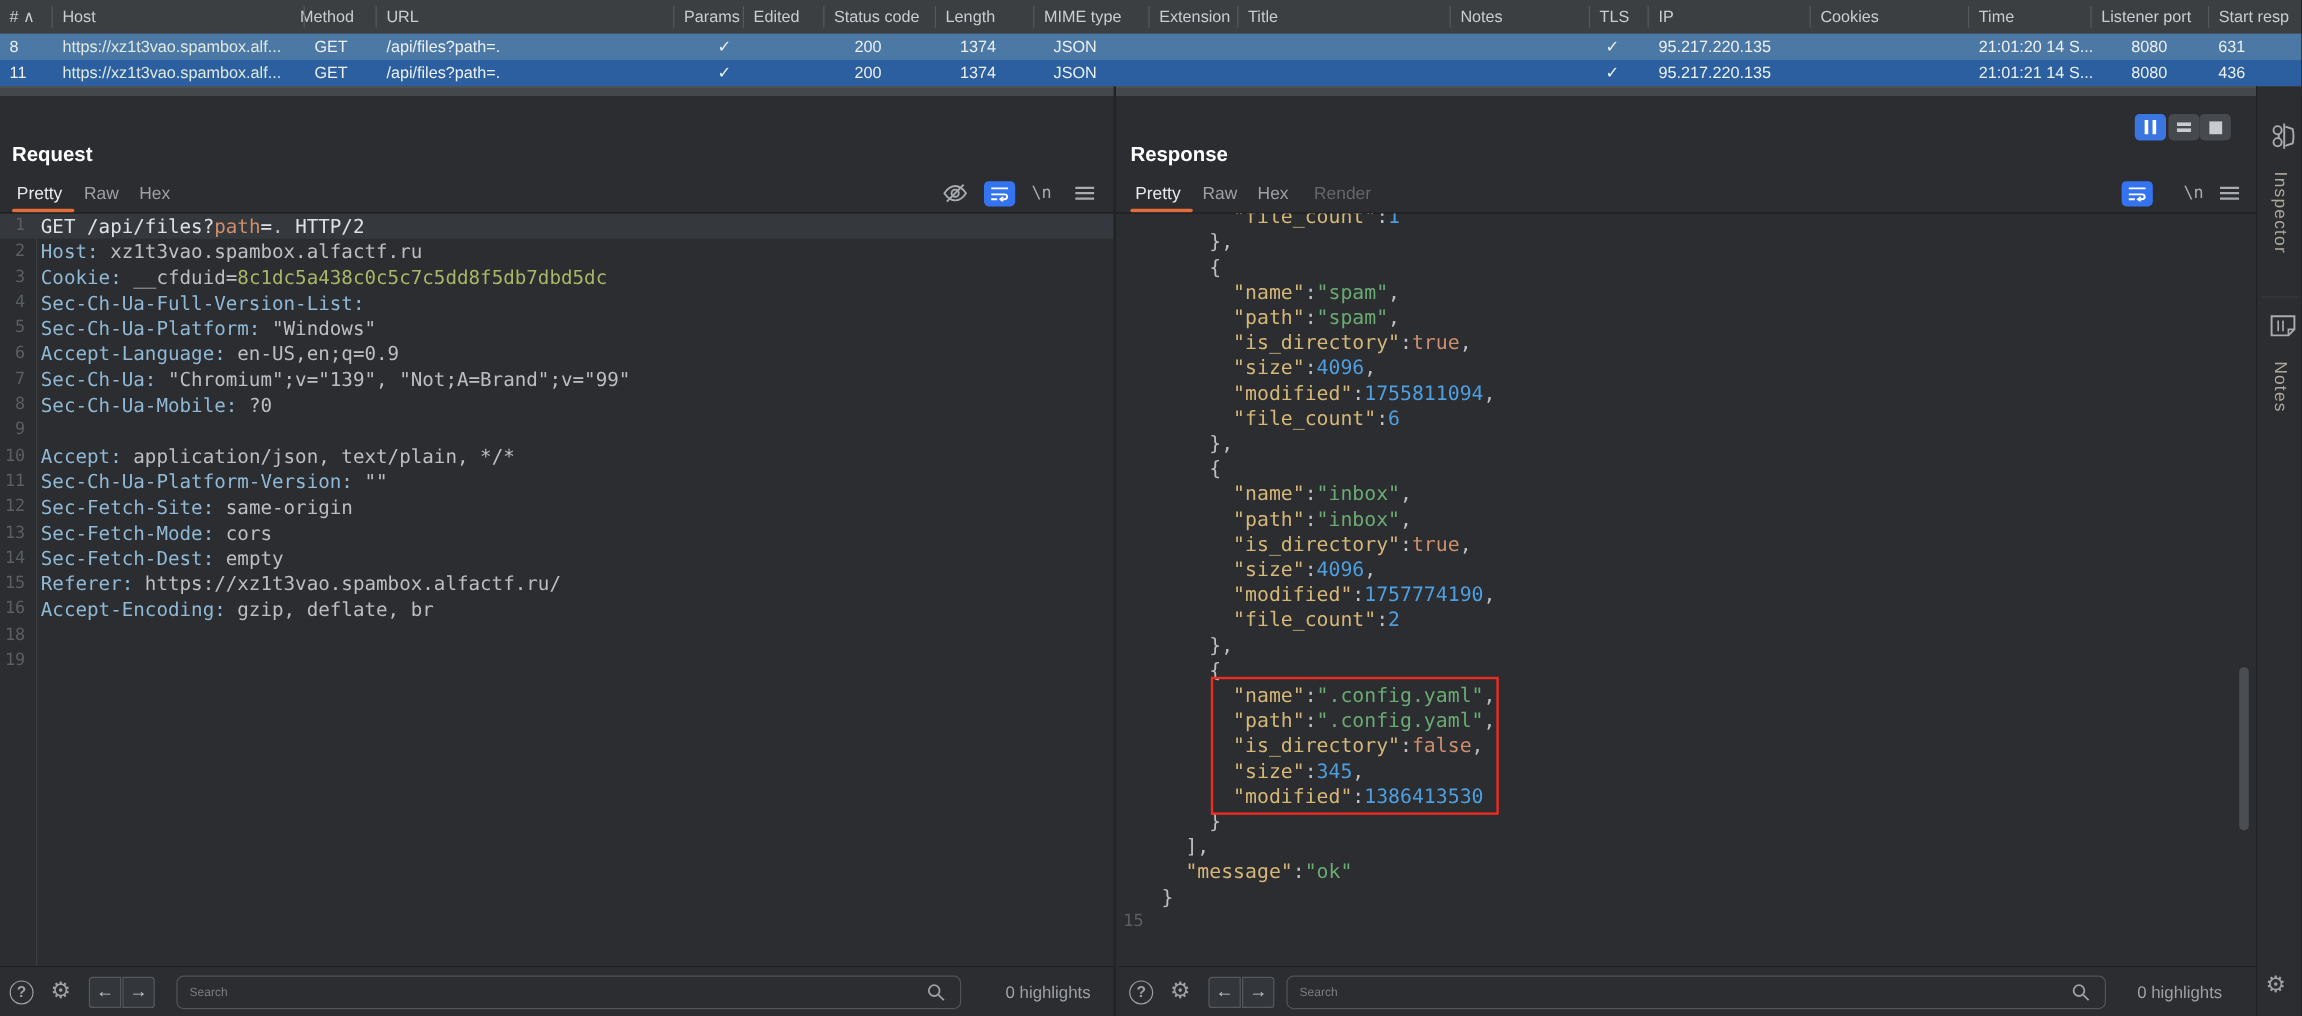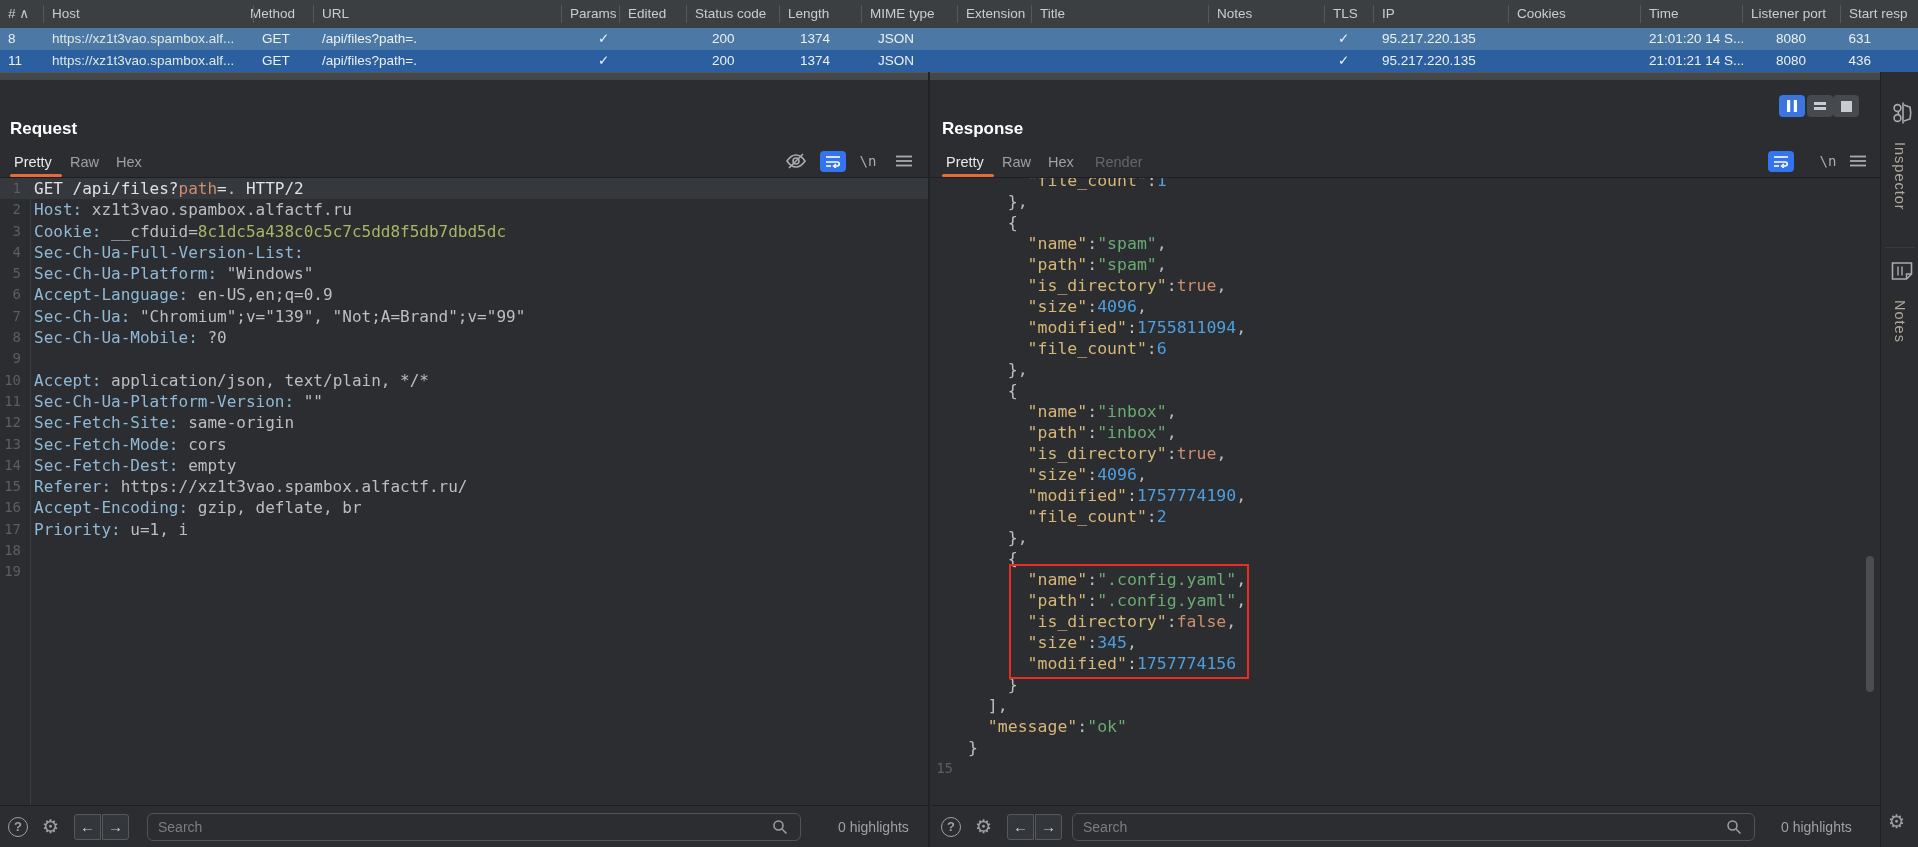--- a/index.html
+++ b/index.html
@@ -79,21 +79,21 @@
   
   .bbar { position:absolute; top:805px; height:42px; border-top:1px solid #1E1F22; background:#2B2D30; }
   .help-circle { position:absolute; top:11px; width:20px; height:20px; border:1.5px solid #9DA1A6; border-radius:50%;
                  color:#9DA1A6; font-size:13px; font-weight:bold; text-align:center; line-height:18px; }
   .gear { position:absolute; top:9px; font-size:19px; color:#9DA1A6; line-height:24px; }
   .navbtn { position:absolute; top:8px; width:27px; height:26px; background:#33363A; border:1px solid #55595E;
             color:#C8CBD0; font-size:15px; text-align:center; line-height:24px; }
   .navbtn.left  { border-radius:3px 0 0 3px; }
   .navbtn.right { border-radius:0 3px 3px 0; }
   .searchbox { position:absolute; top:7px; height:28px; background:#2B2D30; border:1px solid #50545A; border-radius:6px;
-               color:#D0D3D6; font-size:14px; padding:0 32px 0 10px; outline:none; font-family:"Liberation Sans", sans-serif; }
+               color:#D0D3D6; font-size:10px; padding:0 32px 0 10px; outline:none; font-family:"Liberation Sans", sans-serif; }
   .searchbox::placeholder { color:#7A7E84; }
   .mag { position:absolute; top:13px; }
   .hl-count { position:absolute; top:13px; font-size:14px; color:#9DA1A6; white-space:nowrap; }
 </style>
 </head>
 <body>
 
 <div id="root">
 
   <div id="htable">
@@ -261,24 +261,20 @@
       </div>
       <div class="ed-row req-row">
         <span class="gut">15</span>
         <pre class="code"><span class="sg-hn">Referer:</span><span class="sg-hv"> https://xz1t3vao.spambox.alfactf.ru/</span></pre>
       </div>
       <div class="ed-row req-row">
         <span class="gut">16</span>
         <pre class="code"><span class="sg-hn">Accept-Encoding:</span><span class="sg-hv"> gzip, deflate, br</span></pre>
       </div>
       <div class="ed-row req-row">
-        <span class="gut">17</span>
-        <pre class="code"><span class="sg-hn">Priority:</span><span class="sg-hv"> u=1, i</span></pre>
-      </div>
-      <div class="ed-row req-row">
         <span class="gut">18</span>
         <pre class="code"></pre>
       </div>
       <div class="ed-row req-row">
         <span class="gut">19</span>
         <pre class="code"></pre>
       </div>
     </div>
 
   <div class="bbar" style="left:0;width:928px">
@@ -435,21 +431,21 @@
         <div class="ed-row res-row">
           <span class="gut"></span>
           <pre class="code"><span class="sg-key">      "is_directory"</span><span class="sg-pc">:</span><span class="sg-bool">false</span><span class="sg-pc">,</span></pre>
         </div>
         <div class="ed-row res-row">
           <span class="gut"></span>
           <pre class="code"><span class="sg-key">      "size"</span><span class="sg-pc">:</span><span class="sg-num">345</span><span class="sg-pc">,</span></pre>
         </div>
         <div class="ed-row res-row">
           <span class="gut"></span>
-          <pre class="code"><span class="sg-key">      "modified"</span><span class="sg-pc">:</span><span class="sg-num">1757774156</span></pre>
+          <pre class="code"><span class="sg-key">      "modified"</span><span class="sg-pc">:</span><span class="sg-num">1386413530</span></pre>
         </div>
         <div class="ed-row res-row">
           <span class="gut"></span>
           <pre class="code"><span class="sg-pc">    }</span></pre>
         </div>
         <div class="ed-row res-row">
           <span class="gut"></span>
           <pre class="code"><span class="sg-pc">  ],</span></pre>
         </div>
         <div class="ed-row res-row">

